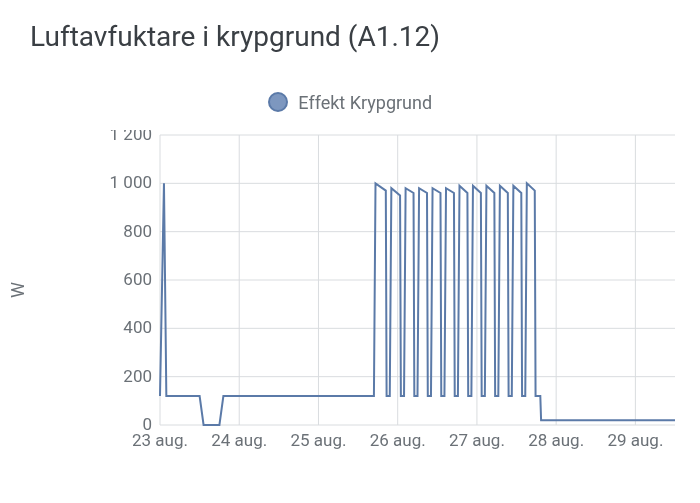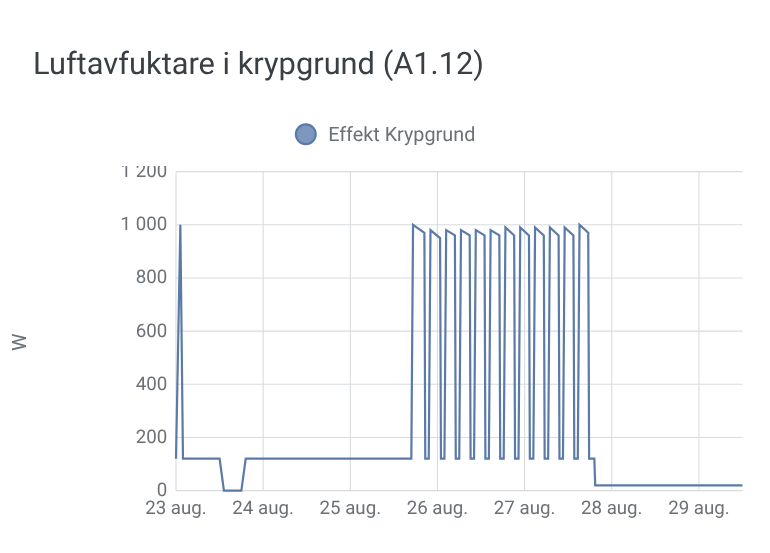--- a/index.html
+++ b/index.html
@@ -1,17 +1,17 @@
 <!DOCTYPE html>
 <html><head>
 <meta charset="utf-8">
 <style>
   html,body{margin:0;padding:0;background:#fff;font-family:-apple-system,BlinkMacSystemFont,"Segoe UI",Roboto,Arial,sans-serif;}
   .page{width:700px;height:503px;position:relative;box-sizing:border-box;}
-  .title{font-size:28px;color:#3a3f44;padding:20px 0 0 30px;font-weight:400;margin-top:21px;}
+  .title{font-size:28px;color:#3a3f44;padding:20px 0 0 30px;font-weight:400;}
   .chart-wrap{position:absolute;left:0;top:90px;width:700px;height:400px;}
   .legend{position:absolute;left:0;right:0;top:0;text-align:center;color:#6b7177;font-size:18px;}
   .legend-dot{display:inline-block;width:16px;height:16px;border-radius:50%;background:#7d97bf;border:2px solid #5b7aa8;vertical-align:middle;margin-right:6px;}
   .legend-label{vertical-align:middle;}
   .ylabel{position:absolute;left:10px;top:50%;transform:translateY(-50%) rotate(-90deg);transform-origin:center;color:#6b7177;font-size:18px;}
   .plot{position:absolute;left:110px;top:40px;right:20px;bottom:40px;}
   svg{width:100%;height:100%;display:block;}
   .ytick text,.xtick text{fill:#6b7177;font-size:17px;font-family:inherit;}
   .grid line{stroke:#d9dcdf;stroke-width:1;}
   .series{fill:none;stroke:#5b7aa8;stroke-width:2;}

